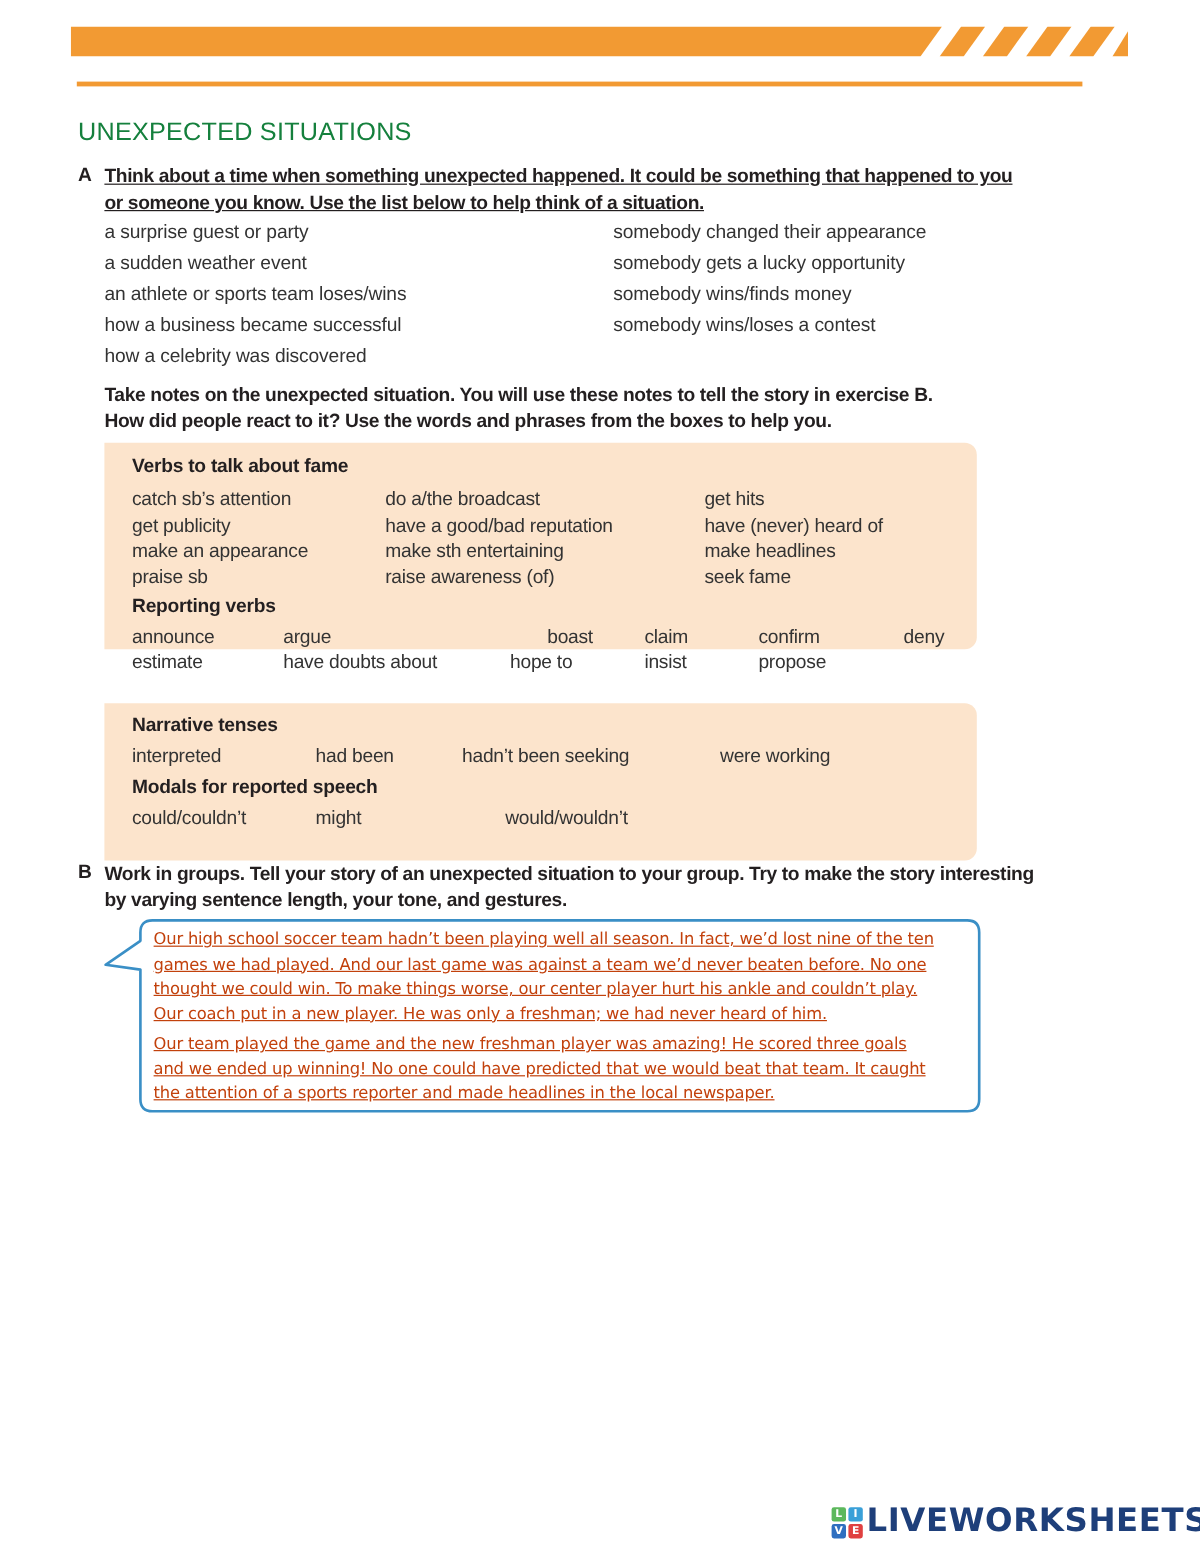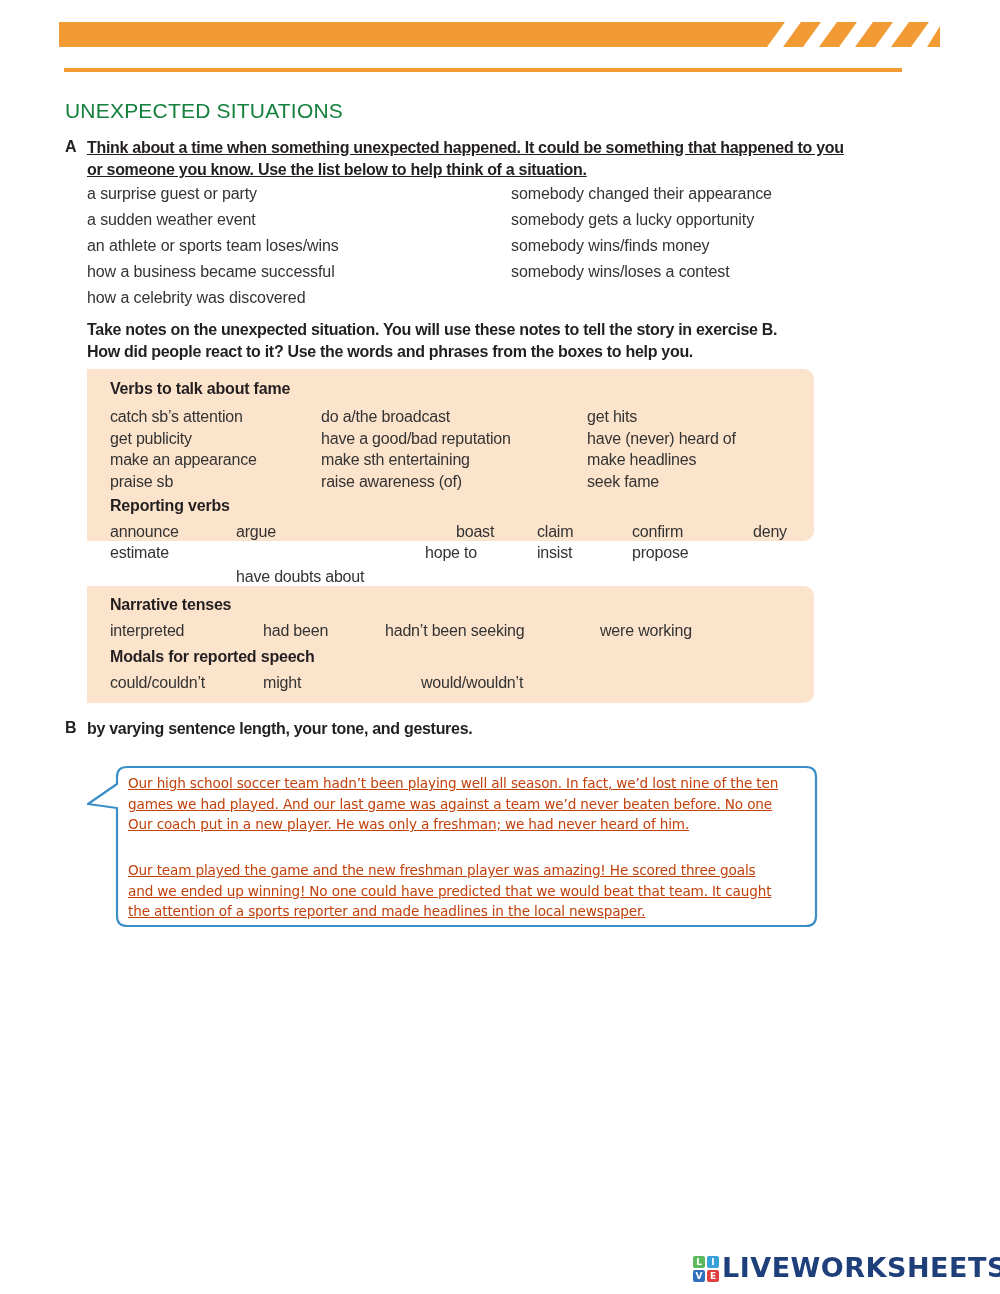--- a/index.html
+++ b/index.html
@@ -97,50 +97,52 @@
   <div class="abs box-head" style="left:23px; top:128px;">Reporting verbs</div>
 
   <div class="abs box-word" style="left:23px; top:154px;">announce</div>
   <div class="abs box-word" style="left:149px; top:154px;">argue</div>
   <div class="abs box-word" style="left:338px; top:154px;margin-left:31px;">boast</div>
   <div class="abs box-word" style="left:450px; top:154px;">claim</div>
   <div class="abs box-word" style="left:545px; top:154px;">confirm</div>
   <div class="abs box-word" style="left:666px; top:154px;">deny</div>
 
   <div class="abs box-word" style="left:23px; top:175px;">estimate</div>
-  <div class="abs box-word" style="left:149px; top:175px;margin-top:24px;">have doubts about</div>
+  <div class="abs box-word" style="left:149px; top:175px;">have doubts about</div>
   <div class="abs box-word" style="left:338px; top:175px;">hope to</div>
   <div class="abs box-word" style="left:450px; top:175px;">insist</div>
   <div class="abs box-word" style="left:545px; top:175px;">propose</div>
 </div>
 
-<div class="abs box" style="left:87px; top:586px; width:727px; height:117px;">
+<div class="abs box" style="left:87px; top:586px; width:727px; height:131px;">
   <div class="abs box-head" style="left:23px; top:10px;">Narrative tenses</div>
   <div class="abs box-word" style="left:23px; top:36px;">interpreted</div>
   <div class="abs box-word" style="left:176px; top:36px;">had been</div>
   <div class="abs box-word" style="left:298px; top:36px;">hadn’t been seeking</div>
   <div class="abs box-word" style="left:513px; top:36px;">were working</div>
 
   <div class="abs box-head" style="left:23px; top:62px;">Modals for reported speech</div>
   <div class="abs box-word" style="left:23px; top:88px;">could/couldn’t</div>
   <div class="abs box-word" style="left:176px; top:88px;">might</div>
   <div class="abs box-word" style="left:298px; top:88px;margin-left:36px;">would/wouldn’t</div>
 </div>
 
 <div class="abs sec-letter" style="left:65px; top:719px;">B</div>
 <div class="abs" style="left:87px; top:718px; width:820px; font-size:16px; line-height:22px; letter-spacing:-0.3px;">
+  <div><span style="font-weight:bold;">Work in groups.</span><span style="font-weight:bold;"> Tell your story of an unexpected situation to your group. Try to make the story interesting</span></div>
   <div style="font-weight:bold;">by varying sentence length, your tone, and gestures.</div>
 </div>
 
 <svg class="abs" style="left:84px; top:764px;" width="736" height="166" viewBox="0 0 736 166">
   <path d="M43,3 L722,3 Q732,3 732,13 L732,152 Q732,162 722,162 L43,162 Q33,162 33,152 L33,44 L4,40 L33,20 L33,13 Q33,3 43,3 Z" fill="#ffffff" stroke="#3a8fc6" stroke-width="2.2" stroke-linejoin="round"></path>
 </svg>
 <div class="abs bubble-text" style="left:128px; top:773px;">
   <div>Our high school soccer team hadn’t been playing well all season. In fact, we’d lost nine of the ten</div>
   <div>games we had played. And our last game was against a team we’d never beaten before. No one</div>
+  <div>thought we could win. To make things worse, our center player hurt his ankle and couldn’t play.</div>
   <div>Our coach put in a new player. He was only a freshman; we had never heard of him.</div>
 </div>
 <div class="abs bubble-text" style="left:128px; top:860px;">
   <div>Our team played the game and the new freshman player was amazing! He scored three goals</div>
   <div>and we ended up winning! No one could have predicted that we would beat that team. It caught</div>
   <div>the attention of a sports reporter and made headlines in the local newspaper.</div>
 </div>
 
 <div class="abs" style="left:693px; top:1256px; width:28px; height:28px;">
   <div class="logo-cell" style="left:0; top:0; background:#5cb85c;">L</div>

